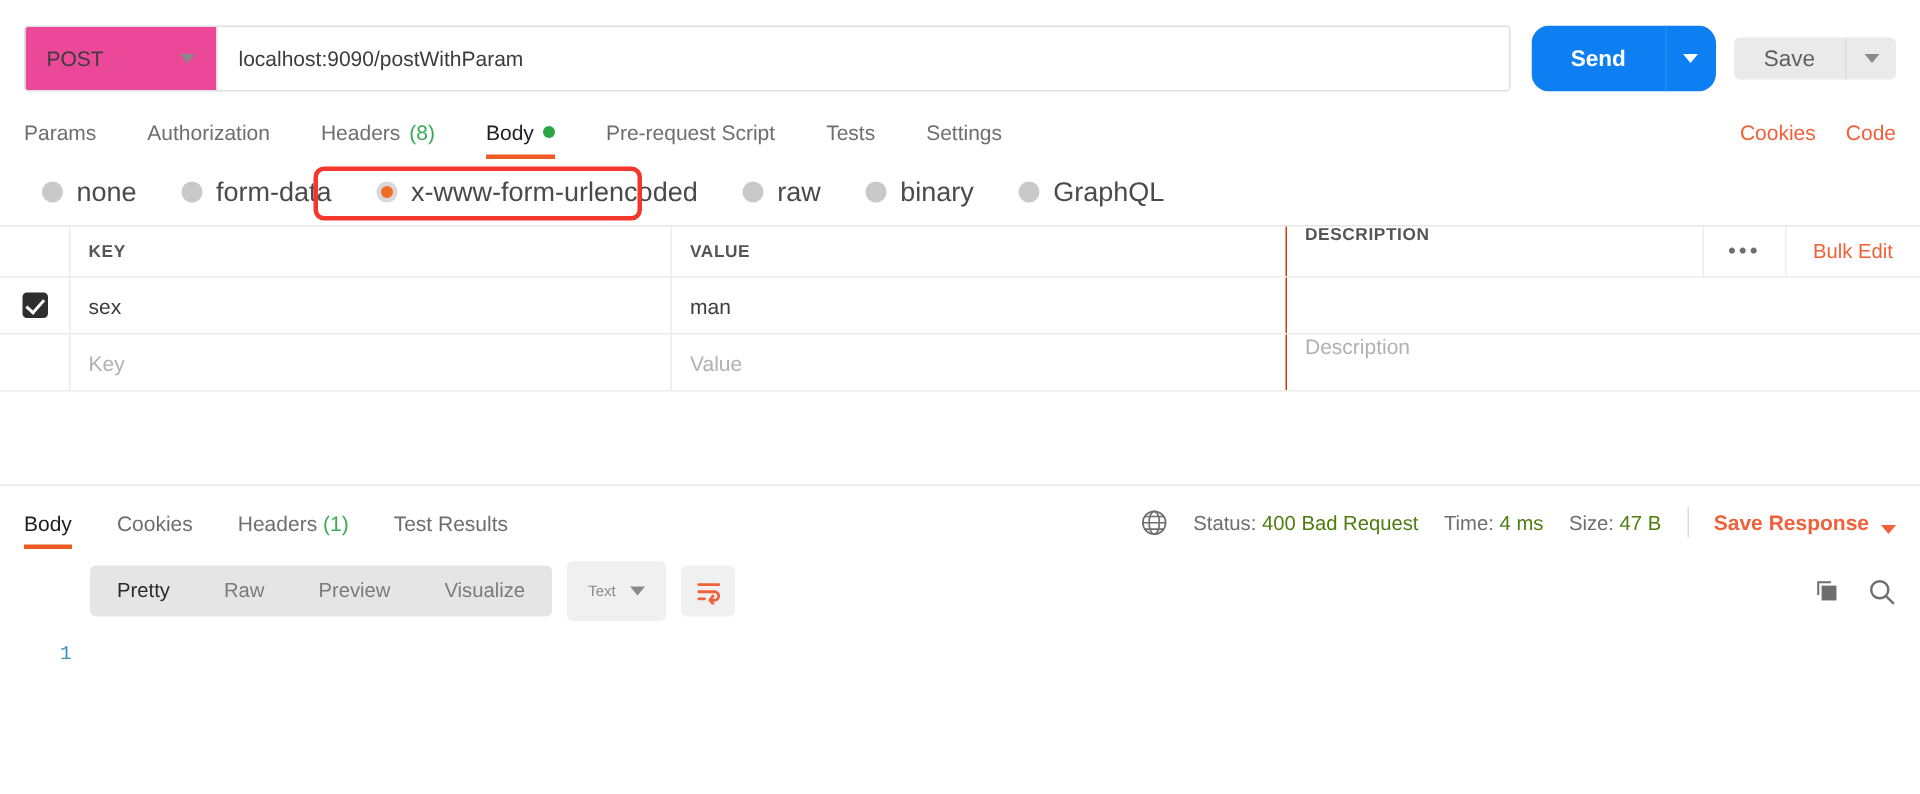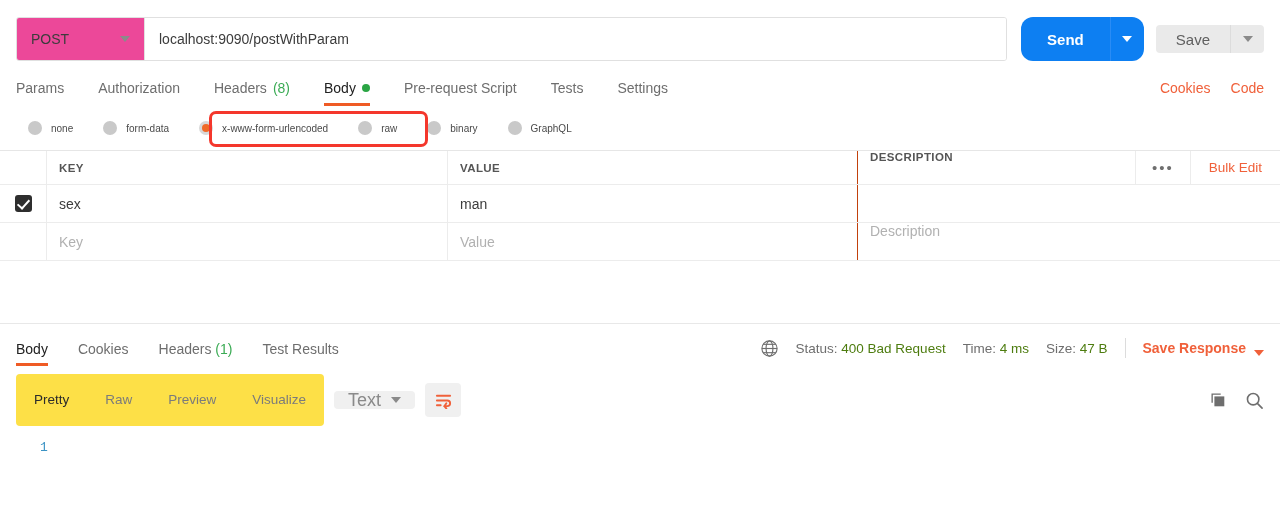--- a/index.html
+++ b/index.html
@@ -38,21 +38,21 @@
   .tab { font-size: 14px; color: #6e6e6e; padding: 0 0 10px 0; margin-right: 34px; cursor: pointer; position: relative; display: flex; align-items: center; gap: 6px; }
   .tab.active { color: #212121; }
   .tab.active::after { content: ""; position: absolute; left: 0; right: 0; bottom: 0; height: 3px; background: #ef5b25; }
   .count-green { color: #3aab54; }
   .dot-green { width: 8px; height: 8px; border-radius: 50%; background: #2aa544; display: inline-block; }
   .tabs-right { margin-left: auto; display: flex; gap: 20px; padding-bottom: 10px; }
   .link-orange { color: #f0603a; font-size: 14px; cursor: pointer; }
 
   
   .radios { display: flex; align-items: center; padding: 0 16px; height: 44px; gap: 6px; position: relative; }
-  .radio-item { display: flex; align-items: center; gap: 9px; font-size: 10px; color: #4a4a4a; cursor: pointer; padding: 6px 12px; }
+  .radio-item { display: flex; align-items: center; gap: 9px; font-size: 18px; color: #4a4a4a; cursor: pointer; padding: 6px 12px; }
   .radio-dot { width: 14px; height: 14px; border-radius: 50%; background: #c9c9c9; display: inline-block; position: relative; }
   .radio-item.selected .radio-dot { background: #d8d8d8; }
   .radio-item.selected .radio-dot::after { content: ""; position: absolute; left: 3px; top: 3px; width: 8px; height: 8px; border-radius: 50%; background: #f06a28; }
   .annot-box { position: absolute; left: 209px; top: 5px; width: 219px; height: 36px; border: 3px solid #f4372c; border-radius: 7px; pointer-events: none; }
 
   
   .table { border-top: 1px solid #e6e6e6; }
   .trow { display: flex; height: 38px; border-bottom: 1px solid #ececec; align-items: center; }
   .trow.head { height: 34px; }
   .c-check { width: 47px; height: 100%; display: flex; align-items: center; justify-content: center; border-right: 1px solid #ececec; }
@@ -77,24 +77,24 @@
   .res-tab { font-size: 14px; color: #6e6e6e; margin-right: 30px; padding-bottom: 9px; cursor: pointer; position: relative; }
   .res-tab.active { color: #212121; }
   .res-tab.active::after { content: ""; position: absolute; left: 0; right: 0; bottom: 0; height: 3px; background: #ef5b25; }
   .res-meta { margin-left: auto; display: flex; align-items: center; gap: 17px; padding-bottom: 8px; font-size: 13.5px; color: #6e6e6e; }
   .meta-val { color: #4d7c0f; }
   .meta-sep { width: 1px; height: 20px; background: #dcdcdc; }
   .save-resp { color: #f0603a; font-weight: bold; font-size: 14px; display: flex; align-items: flex-end; gap: 8px; cursor: pointer; }
   .save-resp .caret { border-top-color: #f0603a; }
 
   .res-toolbar { display: flex; align-items: center; padding: 8px 16px; gap: 10px; }
-  .seg { display: flex; background: #fde047; border-radius: 4px; height: 52px; align-items: center; }
+  .seg { display: flex; background: #e5e5e5; border-radius: 4px; height: 34px; align-items: center; margin-left: 44px; }
   .seg-item { font-size: 13.5px; color: #7b7b7b; padding: 0 18px; cursor: pointer; line-height: 34px; }
   .seg-item.active { color: #2b2b2b; }
-  .type-sel { display: flex; align-items: center; gap: 10px; background: #f0f0f0; border-radius: 4px; height: 18px; padding: 0 14px; font-size: 18px; color: #8a8a8a; cursor: pointer; }
+  .type-sel { display: flex; align-items: center; gap: 10px; background: #f0f0f0; border-radius: 4px; height: 40px; padding: 0 14px; font-size: 10px; color: #8a8a8a; cursor: pointer; }
   .wrap-btn { width: 36px; height: 34px; background: #f0f0f0; border-radius: 4px; display: flex; align-items: center; justify-content: center; cursor: pointer; }
   .tb-right { margin-left: auto; display: flex; align-items: center; gap: 18px; }
   .icon-btn { cursor: pointer; display: flex; align-items: center; }
 
   .code-area { padding: 4px 0 0 0; position: relative; }
   .gutter-line { font-family: "Liberation Mono", monospace; font-size: 13px; color: #3b93c4; padding-left: 40px; line-height: 20px; }
 </style>
 </head>
 <body>
 

